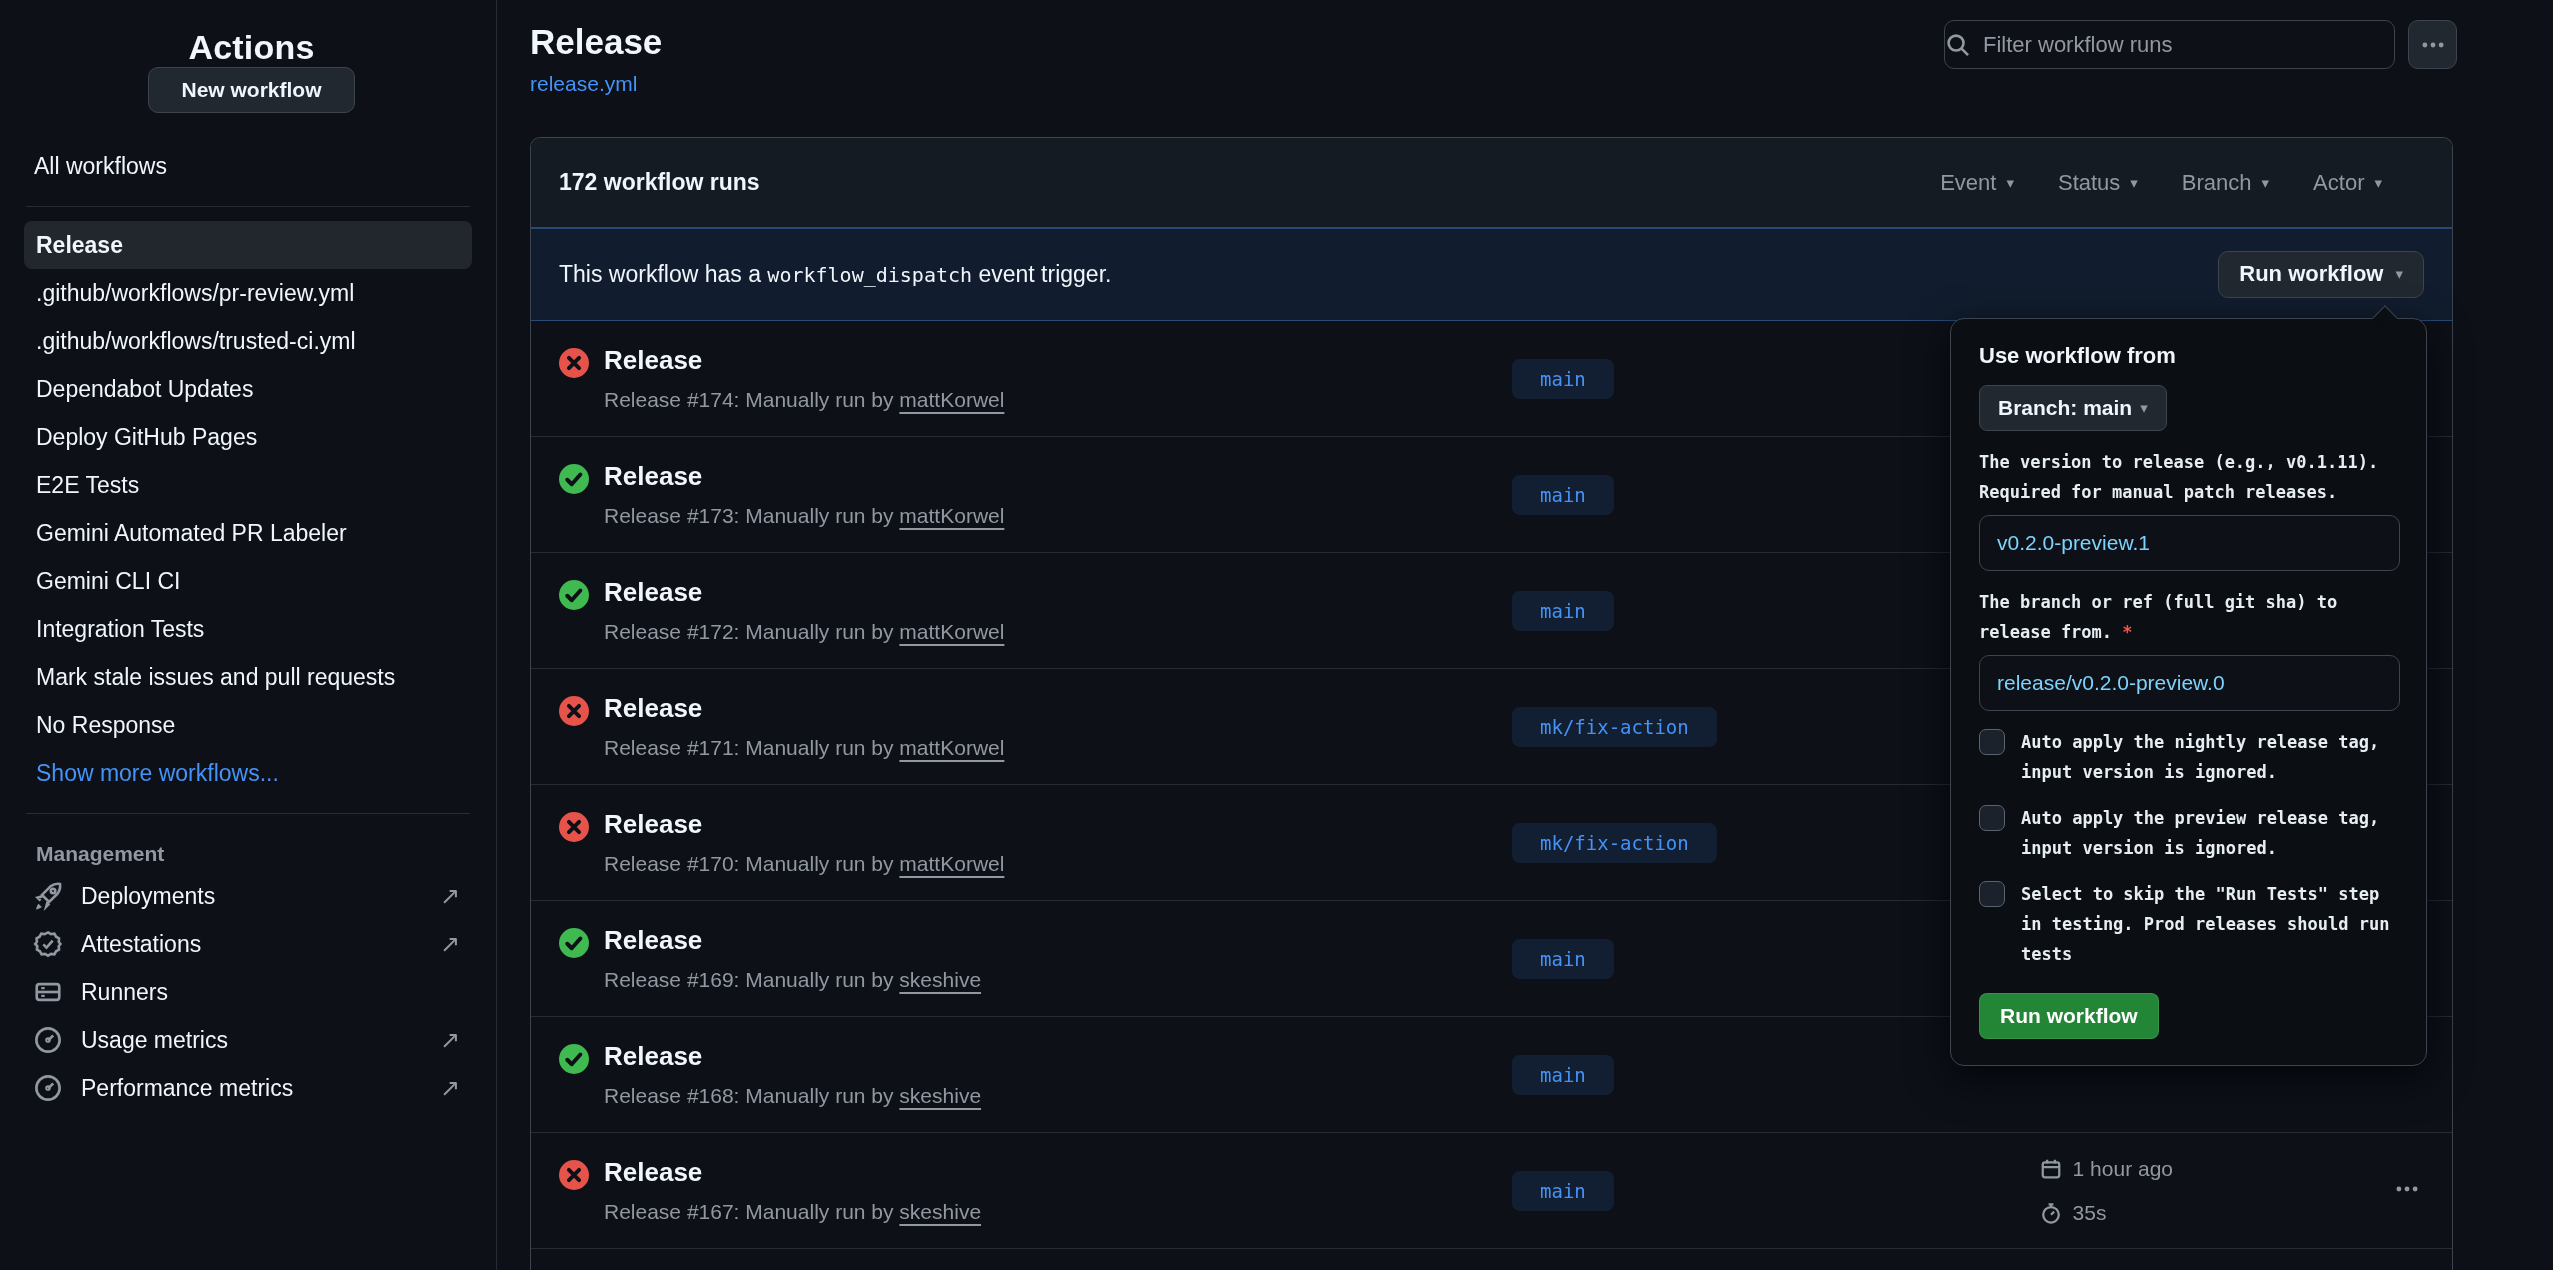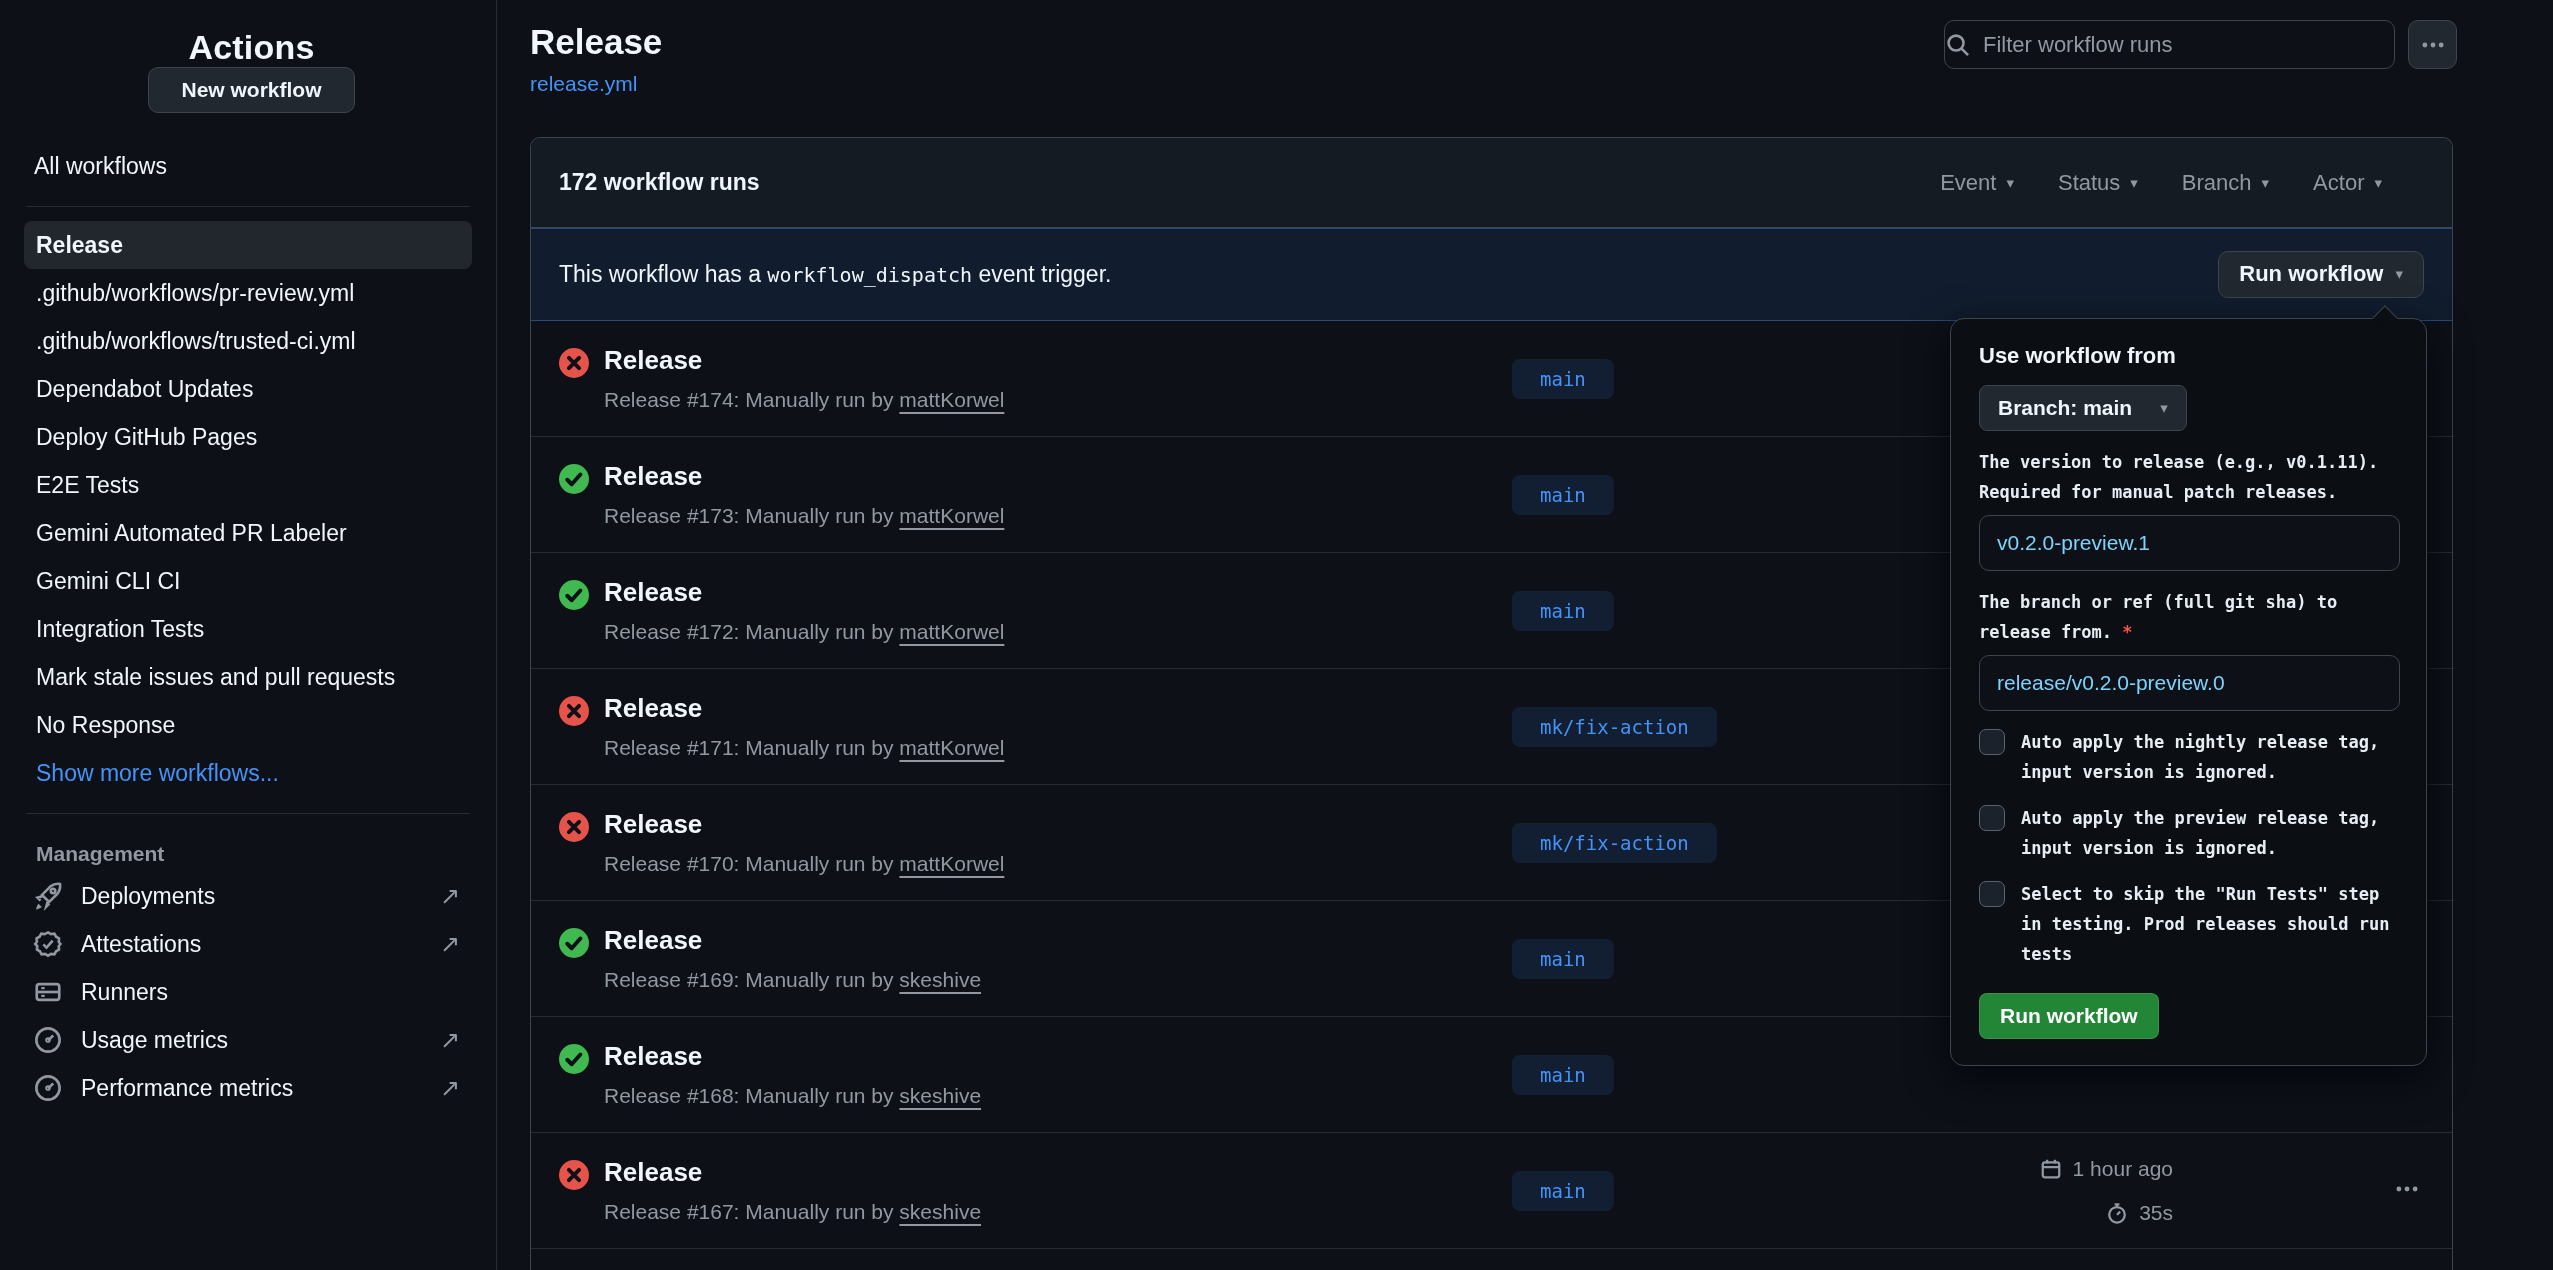--- a/index.html
+++ b/index.html
@@ -104,38 +104,38 @@
   .run-row .success .g-x { display:none; }
   .run-title { font-size:26px; font-weight:700; color:#f0f6fc; text-decoration:none; cursor:pointer; display:inline-block; }
   .run-sub { margin-top:12px; font-size:21px; color:#9198a1; }
   .actor-link { color:#9198a1; text-decoration:underline; text-underline-offset:5px; cursor:pointer; }
   .branch-badge {
     display:inline-block; font-family:"DejaVu Sans Mono","Liberation Mono",monospace;
     font-size:19px; color:#4493f8; background:rgba(56,139,253,.12);
     padding:9px 28px; border-radius:8px; cursor:pointer;
   }
   .run-meta { display:flex; align-items:center; justify-content:flex-end; gap:0; }
-  .meta-times { margin-right:215px; display:flex; flex-direction:column; gap:20px;align-items:flex-end; }
+  .meta-times { margin-right:215px; display:flex; flex-direction:column; gap:20px; }
   .meta-line { display:flex; align-items:center; gap:10px; color:#9198a1; font-size:21px; }
   .meta-line svg { stroke:#9198a1; fill:none; stroke-width:1.5; width:24px; height:24px; }
   .run-kebab { background:none; border:none; cursor:pointer; padding:6px; }
 
   
   .run-panel {
     position:absolute; left:1950px; top:318px; width:477px;
     background:#0b0f14; border:1px solid #3d444d; border-radius:14px;
     box-shadow:0 12px 40px rgba(1,4,9,.85); padding:24px 28px 26px 28px; z-index:10;
   }
   .panel-caret {
     position:absolute; top:-10px; right:32px; width:18px; height:18px;
     background:#0b0f14; border-left:1px solid #3d444d; border-top:1px solid #3d444d;
     transform:rotate(45deg);
   }
   .panel-heading { font-size:22px; font-weight:700; margin-bottom:16px; }
-  .branch-select { height:46px; padding:0 18px; display:flex; align-items:center; gap:28px; font-size:21px; border-radius:8px; }
+  .branch-select { height:46px; padding:0 18px; display:flex; align-items:center; gap:8px; font-size:21px; border-radius:8px; }
   .panel-desc {
     margin:16px 0 8px 0; font-size:17px; font-weight:700; line-height:30px; color:#e6edf3;
     font-family:"DejaVu Sans Mono","Liberation Mono",monospace; width:421px;
   }
   .required-star { color:#f85149; }
   .panel-input {
     width:421px; height:56px; background:#0d1117; border:1px solid #3d444d; border-radius:10px;
     color:#7dd3fc; font-size:21px; padding:0 17px; outline:none; font-family:inherit;
   }
   .cb-row { display:flex; align-items:flex-start; gap:16px; margin-top:16px; }

